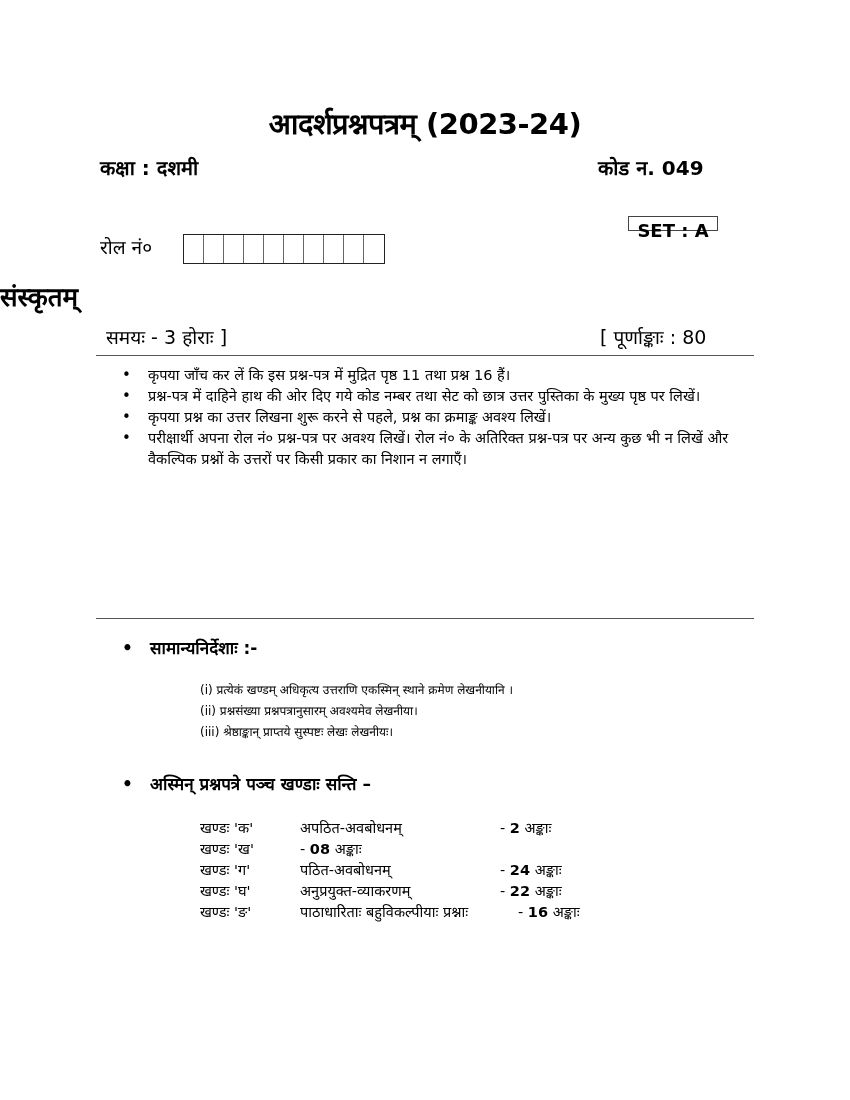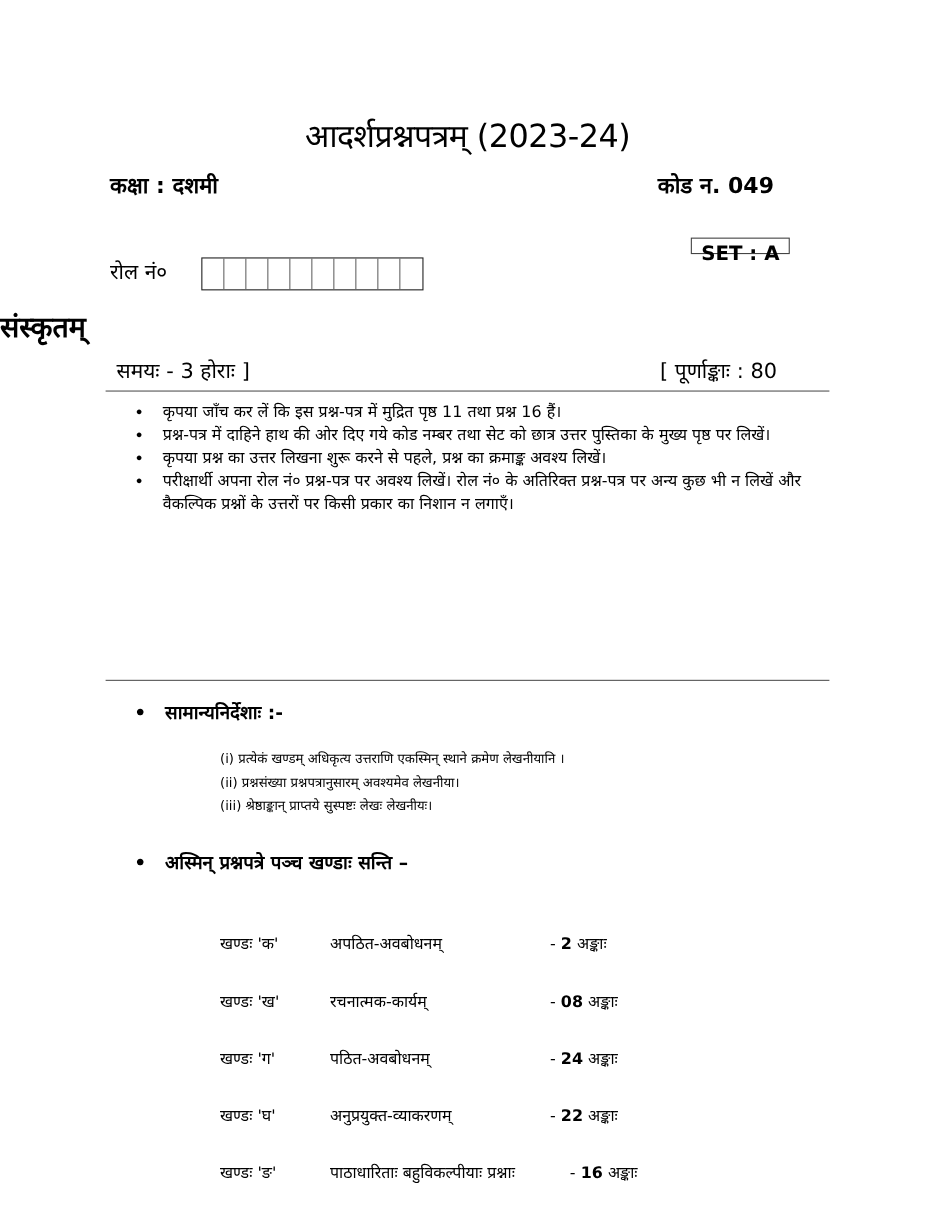--- a/index.html
+++ b/index.html
@@ -1,38 +1,38 @@
 <!DOCTYPE html>
 <html><head>
   <meta charset="utf-8">
   <style>
     html, body { margin: 0; padding: 0; background: #ffffff; }
     body { width: 850px; height: 1100px; position: relative; overflow: hidden; color: #000; font-family: "DejaVu Sans", sans-serif; }
     .abs { position: absolute; }
-    .title { left: 0; width: 850px; top: 103px; text-align: center; font-size: 29px; font-weight: normal; letter-spacing: -0.5px; }
+    .title { left: 0; width: 850px; top: 103px; text-align: center; font-size: 29px; font-weight: bold; letter-spacing: -0.5px; }
     .class-label { left: 100px; top: 154px; font-size: 20px; font-weight: bold; }
     .code-label { left: 598px; top: 154px; font-size: 20px; font-weight: bold; }
     .set-box { left: 628px; top: 216px; width: 90px; height: 15px; border: 1px solid #444; box-sizing: border-box; font-size: 18px; font-weight: bold; text-align: center; line-height: 28px; }
     .roll-label { left: 100px; top: 234px; font-size: 19px; }
     .roll-grid { left: 183px; top: 234px; height: 30px; display: flex; border: 1px solid #222; box-sizing: border-box; }
     .roll-cell { width: 20px; height: 28px; border-right: 1px solid #666; box-sizing: border-box; }
     .roll-cell:last-child { border-right: none; }
     .subject { left: 0; width: 850px; top: 278px; font-size: 26px; font-weight: bold; }
     .time { left: 106px; top: 324px; font-size: 19px; }
     .marks { left: 600px; top: 324px; font-size: 19px; }
     .rule { left: 96px; width: 658px; height: 1px; background: #555; }
     .instr { left: 118px; top: 365px; width: 630px; margin: 0; padding: 0; list-style: none; font-size: 14.5px; line-height: 21px; }
     .instr li { position: relative; padding-left: 30px; }
     .instr li::before { content: "•"; position: absolute; left: 4px; top: 0; font-size: 15px; }
     .instr b { font-weight: bold; }
     .section-head { left: 122px; font-size: 17px; font-weight: bold; }
     .section-head .bullet { display: inline-block; width: 28px; }
     .gen { left: 200px; top: 680px; font-size: 12px; line-height: 21px; }
     .khanda { left: 200px; top: 818px; font-size: 14.5px; line-height: 21px; }
-    .khanda-row { display: flex; margin-top: 31px; }
+    .khanda-row { display: flex; }
     .kc1 { width: 100px; }
     .kc2 { width: 200px; }
     .kc3 b { font-weight: bold; }
   </style>
 </head>
 <body>
 
 <div class="abs title">आदर्शप्रश्नपत्रम् (2023-24)</div>
 <div class="abs class-label">कक्षा : दशमी</div>
 <div class="abs code-label">कोड न. 049</div>
@@ -82,21 +82,20 @@
 </div>
 
 <div class="abs khanda">
   <div class="khanda-row">
     <span class="kc1">खण्डः 'क'</span>
     <span class="kc2">अपठित-अवबोधनम्</span>
     <span class="kc3">- <b>2</b> <span>अङ्काः</span></span>
   </div>
   <div class="khanda-row">
     <span class="kc1">खण्डः 'ख'</span>
-    <span class="kc2">रचनात्मक-कार्यम्</span>
     <span class="kc3">- <b>08</b> <span>अङ्काः</span></span>
   </div>
   <div class="khanda-row">
     <span class="kc1">खण्डः 'ग'</span>
     <span class="kc2">पठित-अवबोधनम्</span>
     <span class="kc3">- <b>24</b> <span>अङ्काः</span></span>
   </div>
   <div class="khanda-row">
     <span class="kc1">खण्डः 'घ'</span>
     <span class="kc2">अनुप्रयुक्त-व्याकरणम्</span>

